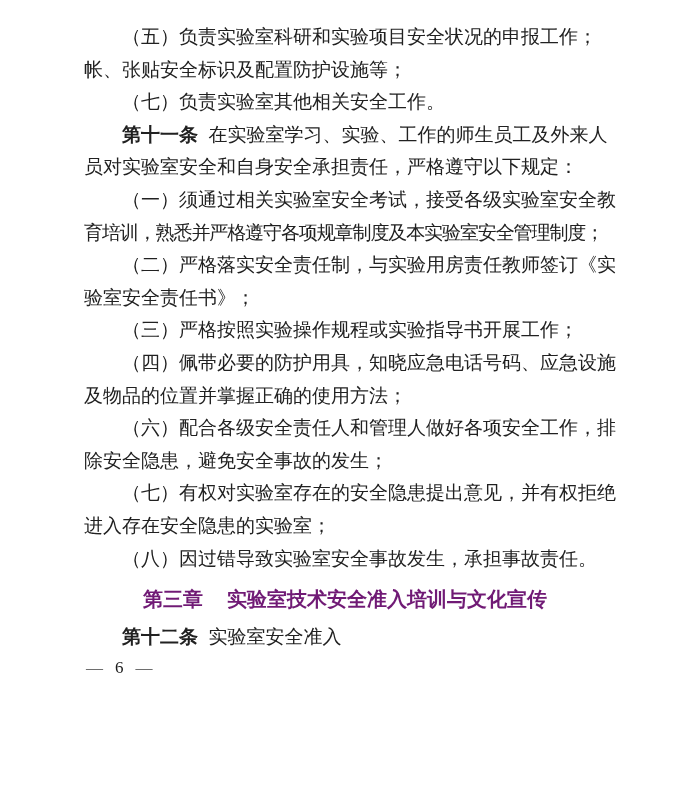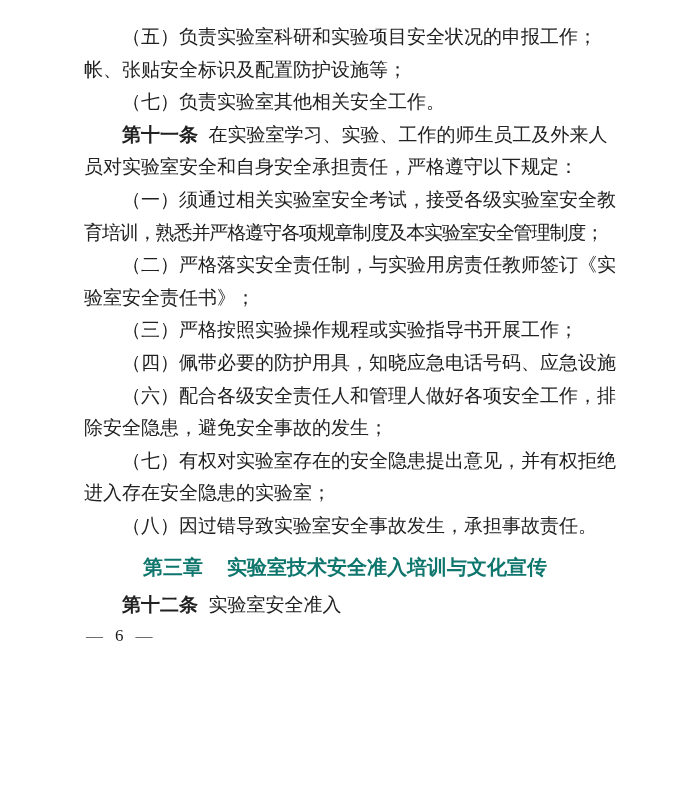--- a/index.html
+++ b/index.html
@@ -24,21 +24,21 @@
   }
   .line.indent{padding-left:38px;width:484px;}
   .line.stretch{text-align:justify;text-align-last:justify;}
   .line.tight{letter-spacing:-1.1px;}
   .bold-part{font-weight:700;margin-right:0.55em;}
   .line.chapter{
     margin-top:9px;
     height:31px;line-height:31px;
     text-align:center;text-align-last:center;
     font-family:"Liberation Sans","DejaVu Sans",sans-serif;
-    font-weight:700;font-size:20px;color:#0f766e;
+    font-weight:700;font-size:20px;color:#701a75;
     padding-left:0;width:522px;
   }
   .line.chapter .bold-part{margin-right:24px;}
   .line.article{margin-top:6px;height:31px;line-height:31px;}
   .footer{
     margin-top:5px;
     padding-left:2px;
     font-size:17px;
     line-height:22px;
     color:#3a3a3a;
@@ -56,20 +56,21 @@
       <div class="line"><span>帐、张贴安全标识及配置防护设施等；</span></div>
       <div class="line indent"><span>（七）负责实验室其他相关安全工作。</span></div>
       <div class="line indent stretch"><span class="bold-part">第十一条</span><span>在实验室学习、实验、工作的师生员工及外来人</span></div>
       <div class="line"><span>员对实验室安全和自身安全承担责任，严格遵守以下规定：</span></div>
       <div class="line indent stretch"><span>（一）须通过相关实验室安全考试，接受各级实验室安全教</span></div>
       <div class="line tight"><span>育培训，熟悉并严格遵守各项规章制度及本实验室安全管理制度；</span></div>
       <div class="line indent stretch"><span>（二）严格落实安全责任制，与实验用房责任教师签订《实</span></div>
       <div class="line"><span>验室安全责任书》；</span></div>
       <div class="line indent"><span>（三）严格按照实验操作规程或实验指导书开展工作；</span></div>
       <div class="line indent stretch"><span>（四）佩带必要的防护用具，知晓应急电话号码、应急设施</span></div>
+      <div class="line"><span>及物品的位置并掌握正确的使用方法；</span></div>
       <div class="line indent stretch"><span>（六）配合各级安全责任人和管理人做好各项安全工作，排</span></div>
       <div class="line"><span>除安全隐患，避免安全事故的发生；</span></div>
       <div class="line indent stretch"><span>（七）有权对实验室存在的安全隐患提出意见，并有权拒绝</span></div>
       <div class="line"><span>进入存在安全隐患的实验室；</span></div>
       <div class="line indent"><span>（八）因过错导致实验室安全事故发生，承担事故责任。</span></div>
       <div class="line chapter"><span class="bold-part">第三章</span><span>实验室技术安全准入培训与文化宣传</span></div>
       <div class="line indent article"><span class="bold-part">第十二条</span><span>实验室安全准入</span></div>
     </div>
   <div class="footer">
     <span class="dash">—</span><span class="pagenum">6</span><span class="dash">—</span>

